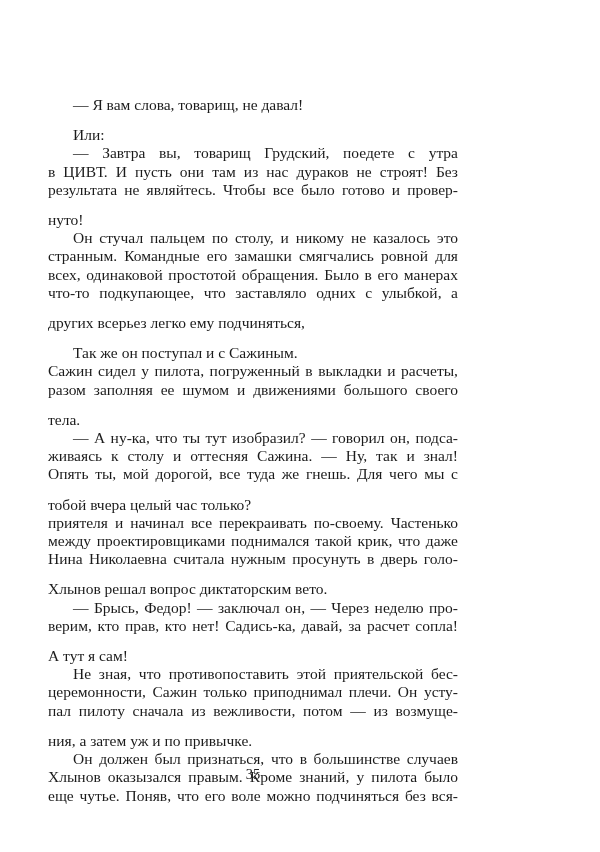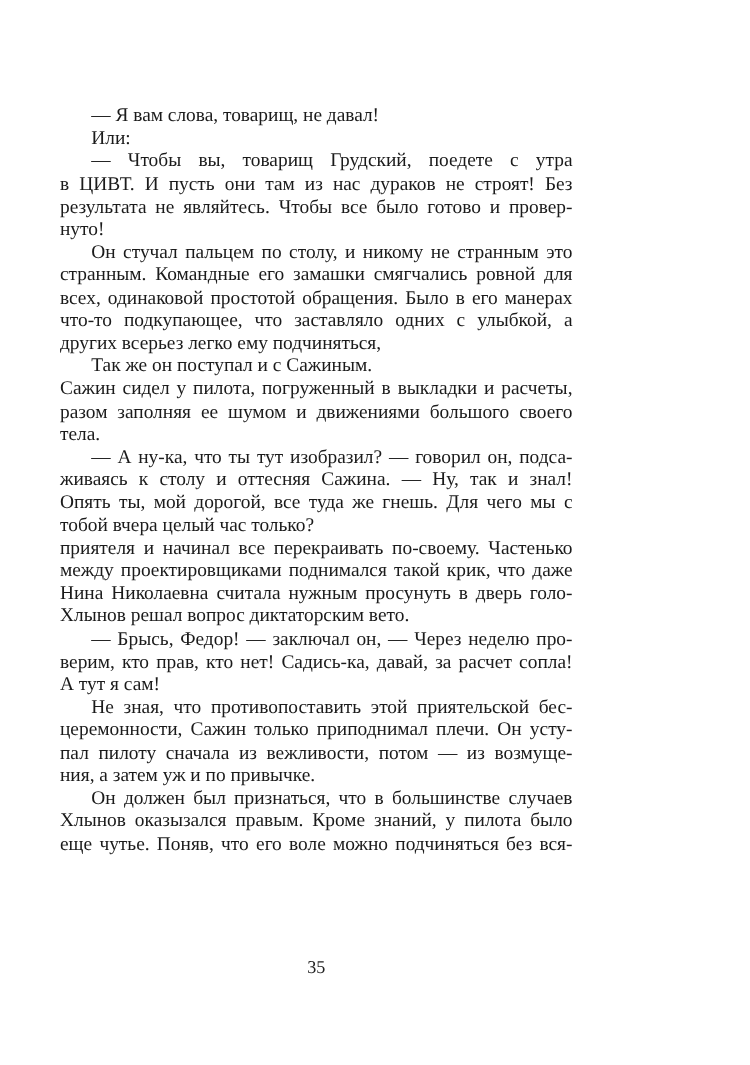--- a/index.html
+++ b/index.html
@@ -10,39 +10,39 @@
   }
   .sheet{
     position:relative;width:600px;height:852px;background:#ffffff;
   }
   .text-block{
     position:absolute;left:48px;top:84px;width:410px;
     color:#1b1b1b;font-size:15.5px;line-height:18.2px;
   }
   .line{width:100%;box-sizing:border-box;}
   .line.fill{text-align:justify;text-align-last:justify;}
-  .line.end{text-align:center;text-align-last:left;}
+  .line.end{text-align:center;text-align-last:left;margin-top:12px;}
   .line.indent{padding-left:25px;}
   .page-num{
     position:absolute;left:48px;top:766px;width:410px;
     text-align:center;font-size:14.5px;color:#222222;
   }
 </style>
 </head>
 <body>
 
 <div class="sheet">
   <div class="text-block">
       <div class="line end indent">— Я вам слова, товарищ, не давал!</div>
       <div class="line end indent">Или:</div>
-      <div class="line fill indent">— Чтобы вы, товарищ Грудский, поедете с утра</div>
+      <div class="line fill indent">— Завтра вы, товарищ Грудский, поедете с утра</div>
       <div class="line fill">в ЦИВТ. И пусть они там из нас дураков не строят! Без</div>
       <div class="line fill">результата не являйтесь. Чтобы все было готово и провер-</div>
       <div class="line end">нуто!</div>
-      <div class="line fill indent">Он стучал пальцем по столу, и никому не странным это</div>
+      <div class="line fill indent">Он стучал пальцем по столу, и никому не казалось это</div>
       <div class="line fill">странным. Командные его замашки смягчались ровной для</div>
       <div class="line fill">всех, одинаковой простотой обращения. Было в его манерах</div>
       <div class="line fill">что-то подкупающее, что заставляло одних с улыбкой, а</div>
       <div class="line end">других всерьез легко ему подчиняться,</div>
       <div class="line end indent">Так же он поступал и с Сажиным.</div>
       <div class="line fill">Сажин сидел у пилота, погруженный в выкладки и расчеты,</div>
       <div class="line fill">разом заполняя ее шумом и движениями большого своего</div>
       <div class="line end">тела.</div>
       <div class="line fill indent">— А ну-ка, что ты тут изобразил? — говорил он, подса-</div>
       <div class="line fill">живаясь к столу и оттесняя Сажина. — Ну, так и знал!</div>

